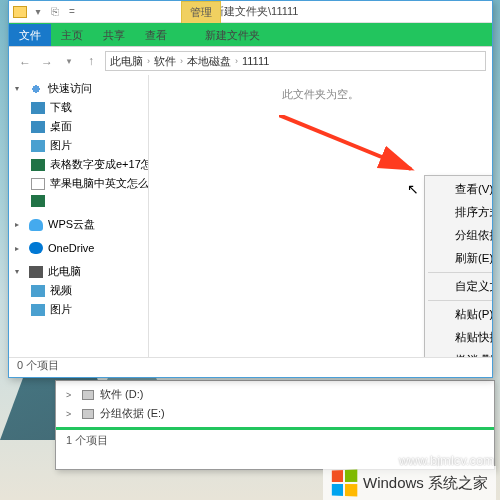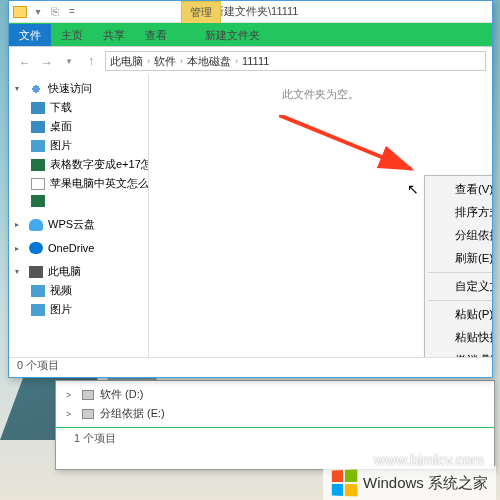--- a/index.html
+++ b/index.html
@@ -6,21 +6,21 @@
   body { margin: 0; width: 500px; height: 500px; overflow: hidden; position: relative; background: linear-gradient(180deg, #7ab8c8 0%, #a8d0d8 40%, #c8dde0 60%, #e8e4d8 100%); }
   .scene { position: absolute; inset: 0; }
   .mountain { position: absolute; bottom: 60px; width: 200px; height: 180px; background: linear-gradient(160deg, #2a6b7a 0%, #1a4a5a 100%); clip-path: polygon(20% 100%, 50% 10%, 80% 100%); left: -40px; opacity: 0.8; }
   .mountain2 { position: absolute; bottom: 60px; width: 180px; height: 140px; background: linear-gradient(160deg, #3a7b8a 0%, #2a5a6a 100%); clip-path: polygon(10% 100%, 40% 20%, 70% 100%); left: 60px; opacity: 0.6; }
 
   .win-a { position: absolute; left: 55px; top: 380px; width: 440px; height: 90px; background: #fff; border: 1px solid #999; box-shadow: 2px 2px 6px rgba(0,0,0,0.2); font-size: 11px; color: #333; }
   .win-a .list { padding: 4px 6px; }
   .win-a .item { display: flex; align-items: center; gap: 6px; padding: 2px 4px; }
   .win-a .chev { width: 10px; color: #666; font-size: 9px; }
   .win-a .drive { width: 12px; height: 10px; background: #ccc; border: 1px solid #888; }
-  .win-a .status { border-top: 1px solid #22c55e; padding: 3px 18px; font-size: 11px; color: #555; }
+  .win-a .status { border-top: 3px solid #22c55e; padding: 3px 10px; font-size: 11px; color: #555; }
 
   .win-b { position: absolute; left: 8px; top: 0; width: 485px; height: 378px; background: #fff; border: 1px solid #4a9fd8; box-shadow: 2px 2px 8px rgba(0,0,0,0.25); display: flex; flex-direction: column; }
   .titlebar { height: 22px; background: #fff; display: flex; align-items: center; padding: 0 4px; border-bottom: 1px solid #e0e0e0; }
   .titlebar .ticon { width: 14px; height: 12px; background: #ffd76a; border: 1px solid #d0a020; margin-right: 4px; }
   .titlebar .tpath { font-size: 11px; color: #444; margin-left: 120px; }
   .qat { display: flex; gap: 3px; align-items: center; }
   .qat span { width: 14px; height: 14px; display: inline-flex; align-items: center; justify-content: center; font-size: 10px; color: #777; }
 
   .ribbon { height: 24px; background: #22c55e; display: flex; align-items: flex-end; border-bottom: 1px solid #d0d0d0; }
   .rtab { padding: 4px 10px 3px; font-size: 11px; color: #444; cursor: pointer; }
@@ -65,21 +65,21 @@
 
   .statusbar { height: 20px; border-top: 1px solid #e0e0e0; font-size: 11px; color: #555; display: flex; padding: 0 8px; }
 
   .wm { position: absolute; right: 4px; bottom: 0; display: flex; align-items: center; gap: 6px; background: rgba(255,255,255,0.75); padding: 4px 8px; }
   .wm-flag { width: 26px; height: 26px; display: grid; grid-template: 1fr 1fr / 1fr 1fr; gap: 2px; transform: perspective(60px) rotateY(-12deg); }
   .wm-flag div:nth-child(1){ background:#f25022; }
   .wm-flag div:nth-child(2){ background:#7fba00; }
   .wm-flag div:nth-child(3){ background:#00a4ef; }
   .wm-flag div:nth-child(4){ background:#ffb900; }
   .wm-txt { font-size: 15px; color: #333; text-align: center; }
-  .wm-url { position: absolute; right: 16px; bottom: 32px; font-size: 15px; color: rgba(255,255,255,0.9); text-shadow: 0 0 2px rgba(0,0,0,0.4); margin-top: 20px; }
+  .wm-url { position: absolute; right: 6px; bottom: 32px; font-size: 13px; color: rgba(255,255,255,0.9); text-shadow: 0 0 2px rgba(0,0,0,0.4); margin-top: 20px; }
 </style>
 </head>
 <body>
 
 <div class="scene">
   <div class="mountain"></div>
   <div class="mountain2"></div>
 </div>
 
 <div class="win-a">

